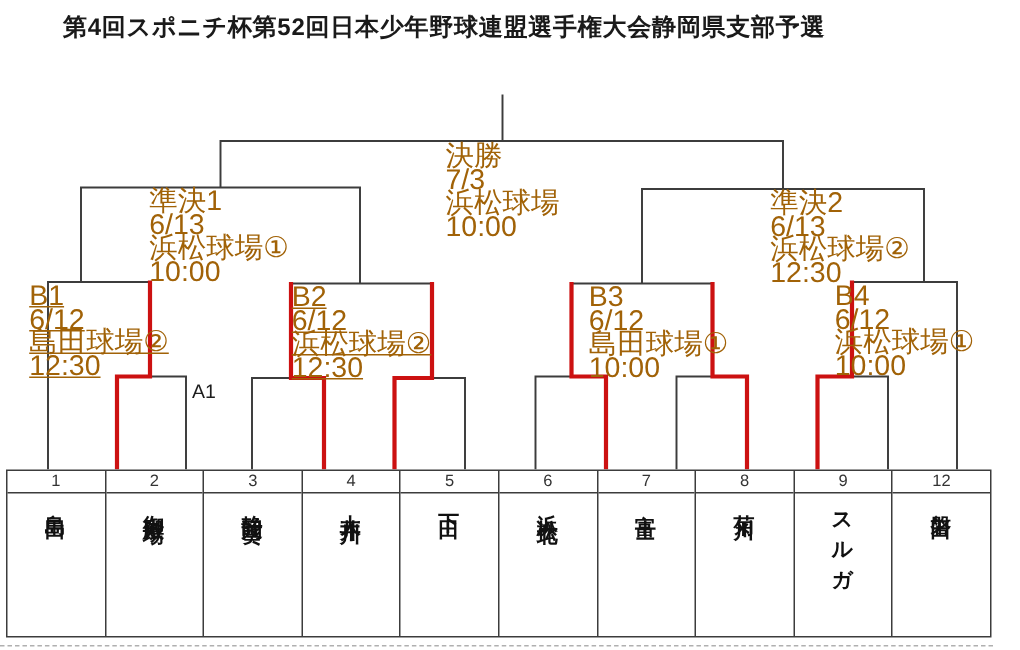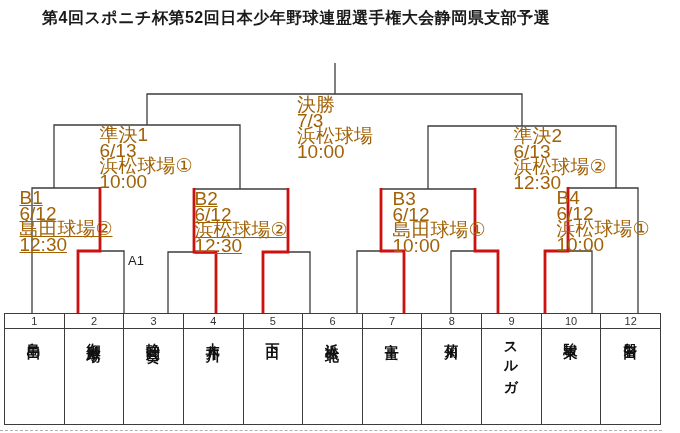--- a/index.html
+++ b/index.html
@@ -161,24 +161,20 @@
     </div>
     <div class="team-col">
       <div class="team-number">8</div>
       <div class="team-name">菊川</div>
     </div>
     <div class="team-col">
       <div class="team-number">9</div>
       <div class="team-name">スルガ</div>
     </div>
     <div class="team-col">
-      <div class="team-number">10</div>
-      <div class="team-name">駿東</div>
-    </div>
-    <div class="team-col">
       <div class="team-number">12</div>
       <div class="team-name">磐田</div>
     </div>
   </div>
 
   <div id="page-break-line"></div>
 
 </div>
 
 </body></html>

